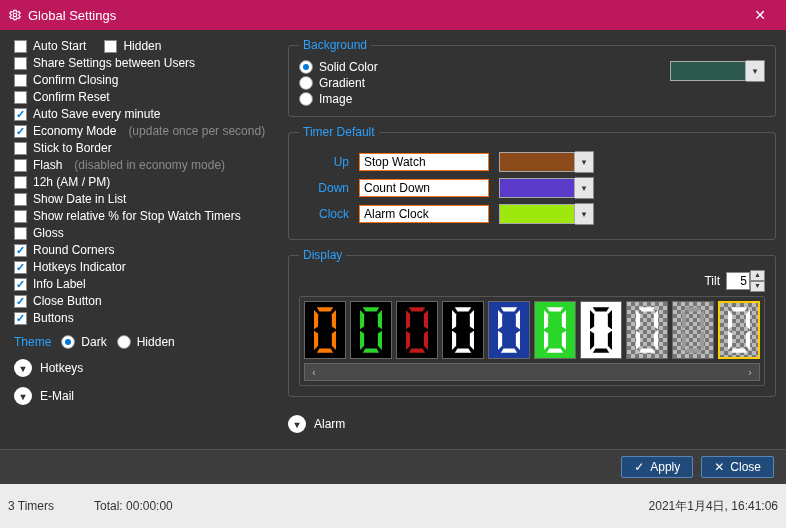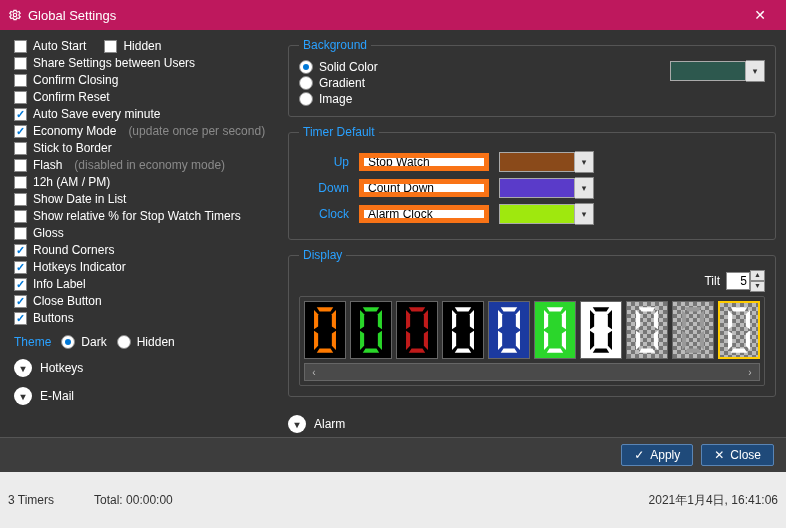--- a/index.html
+++ b/index.html
@@ -24,38 +24,38 @@
   fieldset{border:1px solid #555;border-radius:3px;margin:0;padding:8px 10px 10px 10px;}
   legend{color:#2aa1ff;padding:0 4px;font-size:12px;}
   .bg-row{display:flex;align-items:flex-start;gap:18px;justify-content:space-between;}
   .bg-opts{display:flex;flex-direction:column;gap:2px;}
   .bg-opt{display:flex;align-items:center;gap:6px;}
   .color-dd{display:flex;align-items:center;}
   .swatch{width:74px;height:18px;border:1px solid #aaa;}
   .ddbtn{width:18px;height:20px;background:#e6e6e6;border:1px solid #888;border-left:none;display:flex;align-items:center;justify-content:center;cursor:pointer;color:#333;font-size:9px;}
   .td-row{display:flex;align-items:center;gap:10px;margin:4px 0;}
   .td-label{width:50px;text-align:right;color:#2aa1ff;}
-  .td-input{width:130px;height:18px;background:#fff;color:#000;padding:0 4px;border:5px solid #f97316;box-sizing:border-box;font-size:12px;}
+  .td-input{width:130px;height:18px;background:#fff;color:#000;padding:0 4px;border:1px solid #f97316;box-sizing:border-box;font-size:12px;}
   .display-head{display:flex;align-items:center;justify-content:flex-end;margin-bottom:4px;}
   .tilt-group{display:flex;align-items:center;gap:6px;}
   .spin{display:flex;align-items:center;}
   .spin input{width:24px;height:18px;background:#fff;color:#000;border:1px solid #888;text-align:right;padding-right:2px;box-sizing:border-box;font-size:12px;}
   .spin-btns{display:flex;flex-direction:column;}
   .spin-btns div{width:13px;height:9px;background:#e6e6e6;border:1px solid #888;font-size:7px;line-height:7px;text-align:center;color:#333;cursor:pointer;}
   .digits-scroll{border:1px solid #555;border-radius:2px;padding:4px;}
   .digits{display:flex;gap:4px;overflow:hidden;}
   .digit-tile{width:42px;height:58px;display:flex;align-items:center;justify-content:center;box-sizing:border-box;border:1px solid #666;}
   .checker{background-image:linear-gradient(45deg,#777 25%,transparent 25%),linear-gradient(-45deg,#777 25%,transparent 25%),linear-gradient(45deg,transparent 75%,#777 75%),linear-gradient(-45deg,transparent 75%,#777 75%);background-size:8px 8px;background-position:0 0,0 4px,4px -4px,-4px 0;background-color:#bbb;}
   .digit-tile.selected{border:2px solid #ffcc00;}
   svg.seg{width:28px;height:48px;}
   .hscroll{height:16px;background:#4a4a4a;display:flex;align-items:center;justify-content:space-between;margin-top:4px;border:1px solid #666;}
   .hscroll span{width:18px;text-align:center;color:#bbb;font-size:10px;cursor:pointer;}
   .footer-bar{height:34px;background:#3d3d3d;display:flex;align-items:center;justify-content:flex-end;gap:8px;padding:0 12px;border-top:1px solid #555;}
   .btn{background:#1f4a7a;border:1px solid #5a85b5;color:#fff;padding:3px 12px;display:flex;align-items:center;gap:6px;cursor:pointer;font-size:12px;border-radius:2px;}
-  .status{height:20px;background:#ececec;color:#333;display:flex;align-items:center;font-size:12px;padding:18px 8px;gap:40px;}
+  .status{height:20px;background:#ececec;color:#333;display:flex;align-items:center;font-size:12px;padding:12px 8px;gap:40px;}
   .status .right{margin-left:auto;}
 </style>
 </head>
 <body>
 
 <div class="window">
 
   <div class="titlebar">
     <span class="gear">
       <svg width="14" height="14" viewBox="0 0 24 24" fill="none" stroke="#fff" stroke-width="2">

